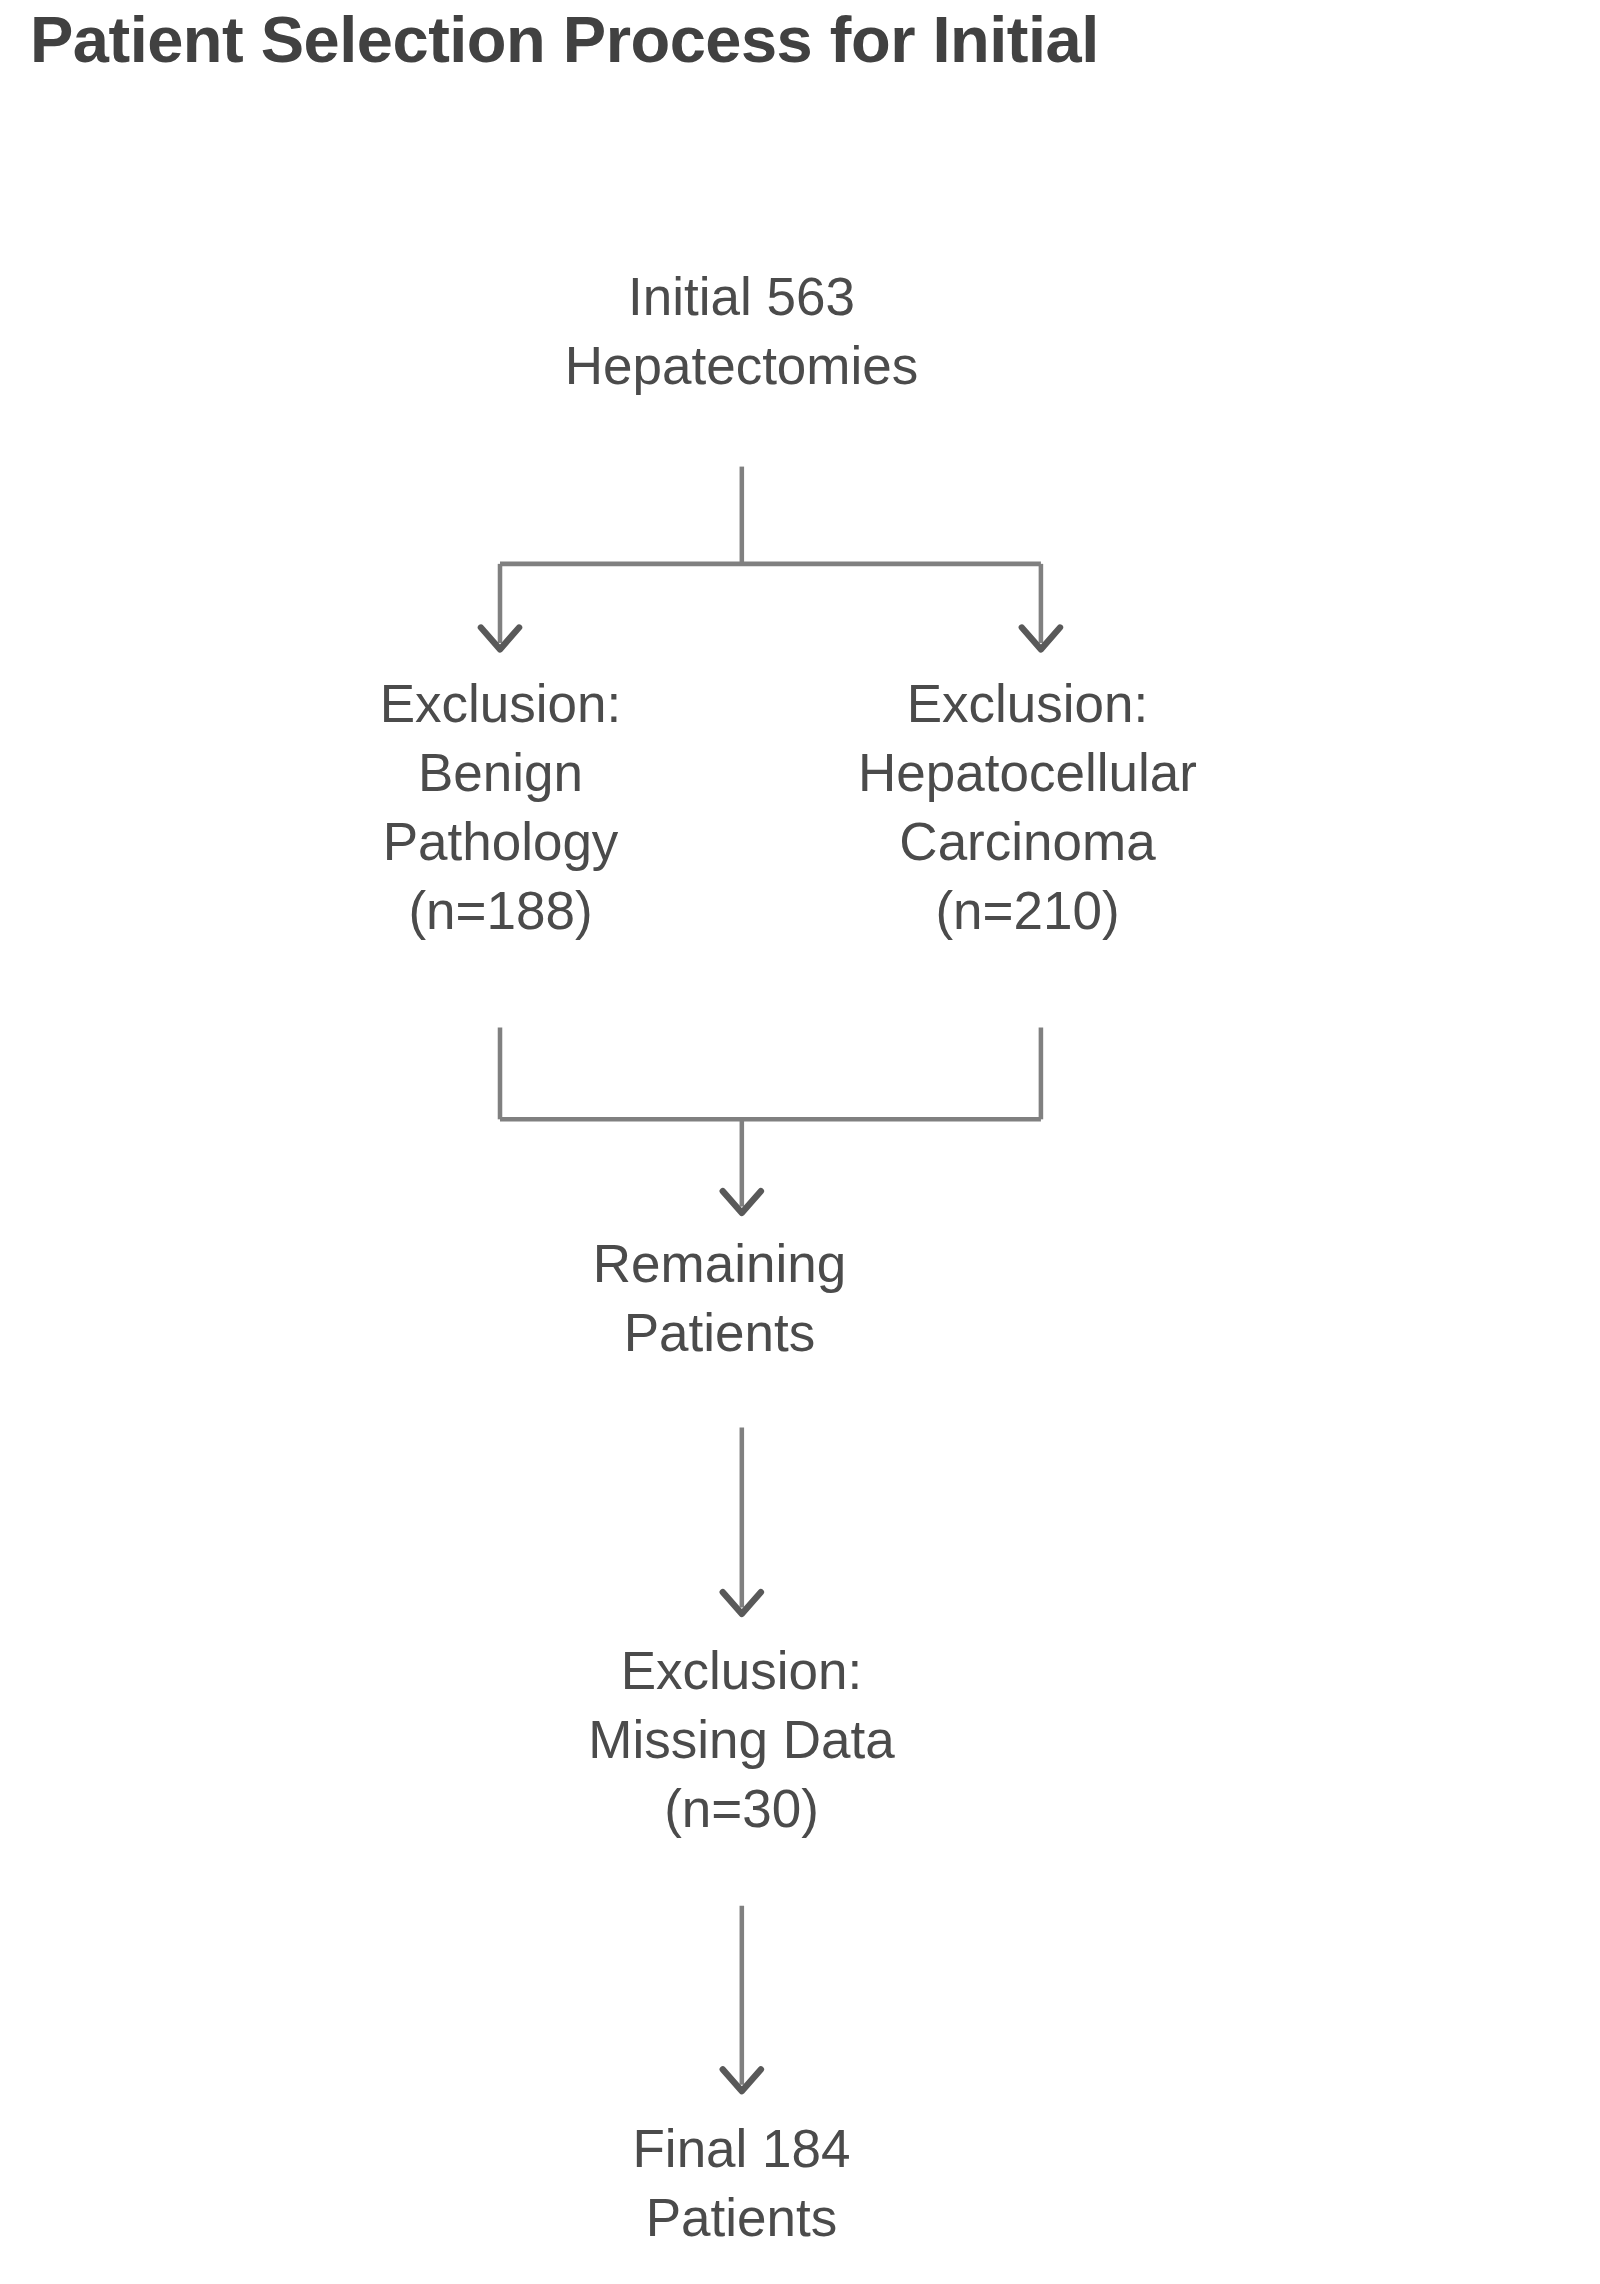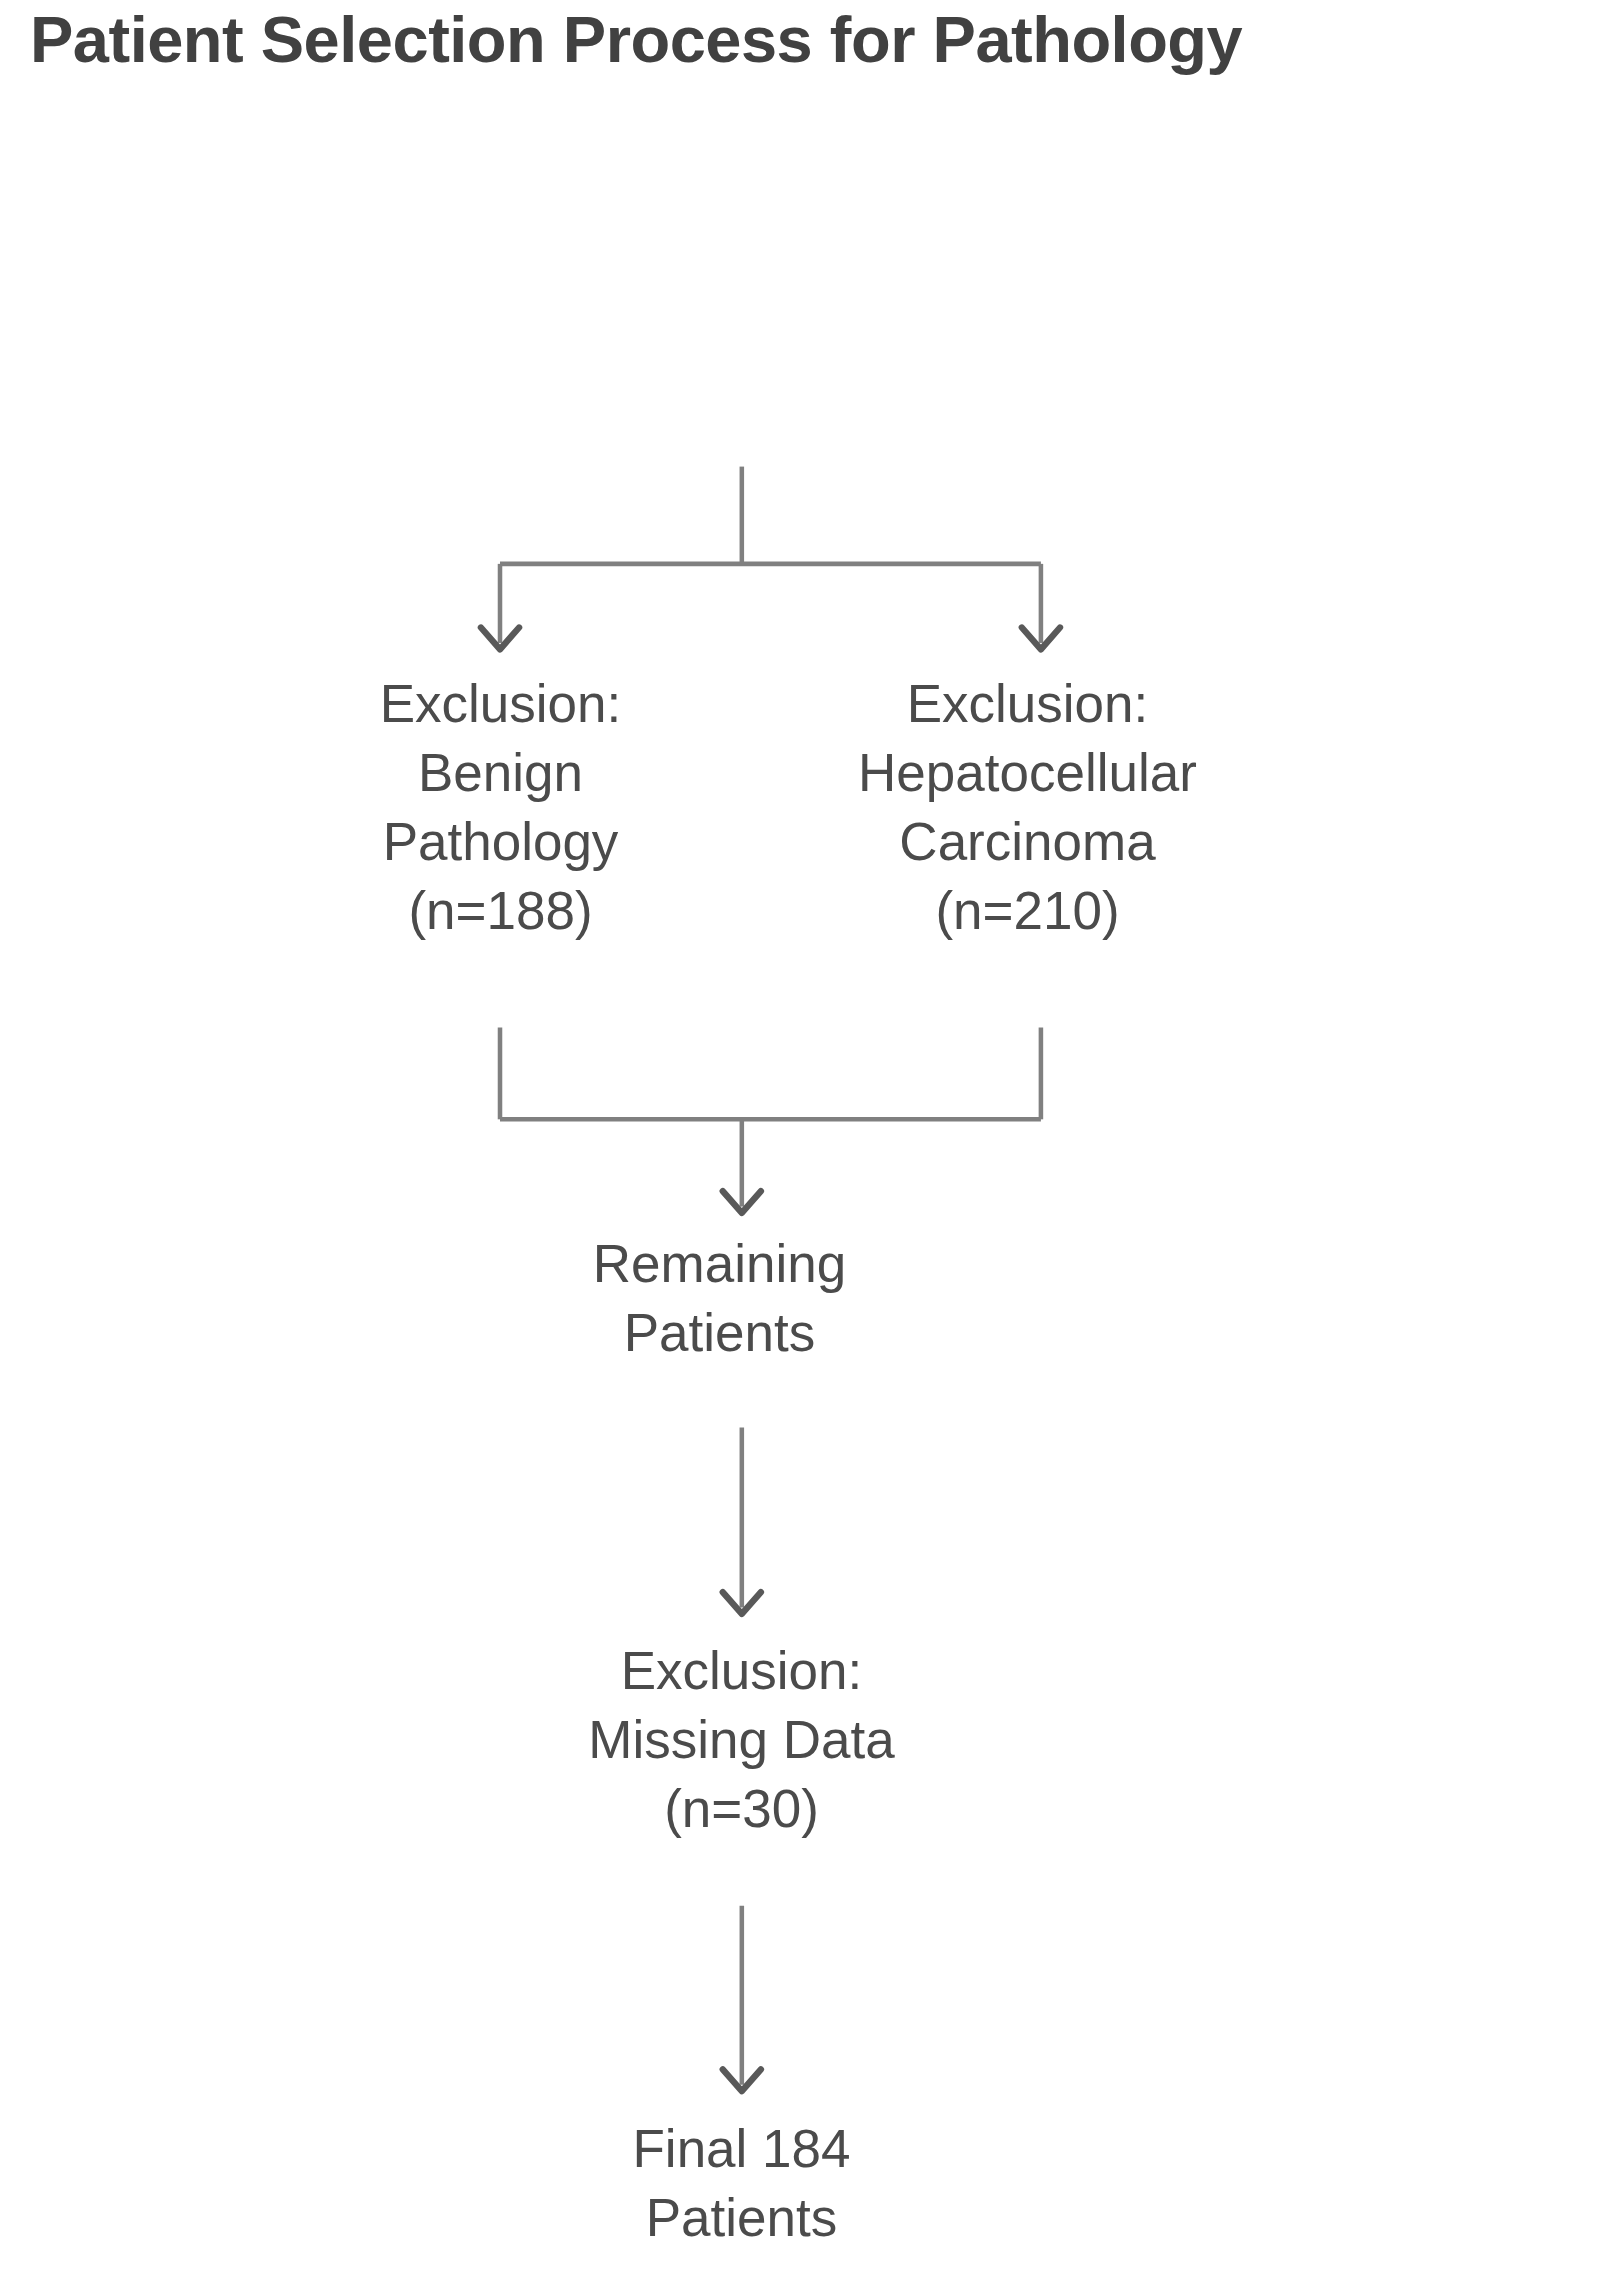--- a/index.html
+++ b/index.html
@@ -46,21 +46,21 @@
     width: 1600px;
     height: 2285px;
     pointer-events: none;
   }
 </style>
 </head>
 <body>
 
 <div id="page">
 
-  <div id="chart-title">Patient Selection Process for Pathology</div>
+  <div id="chart-title">Patient Selection Process for Initial</div>
 
   <svg id="connector-layer" viewBox="0 0 1760 2513">
     <g stroke="#808080" stroke-width="5" fill="none" stroke-linecap="butt" stroke-linejoin="miter">
 
       <path d="M 816 513 L 816 620"></path>
       <path d="M 550 620 L 1145 620"></path>
       <path d="M 550 620 L 550 707"></path>
       <path d="M 1145 620 L 1145 707"></path>
 
       <path d="M 550 1130 L 550 1231"></path>
@@ -75,20 +75,22 @@
 
     <g stroke="#595959" stroke-width="7" fill="none" stroke-linecap="round" stroke-linejoin="round">
       <polyline points="529,690 550,714 571,690"></polyline>
       <polyline points="1124,690 1145,714 1166,690"></polyline>
       <polyline points="795,1310 816,1334 837,1310"></polyline>
       <polyline points="795,1751 816,1775 837,1751"></polyline>
       <polyline points="795,2276 816,2300 837,2276"></polyline>
     </g>
   </svg>
 
+  <div class="flow-node" style="left:469px; top:262px; width:545px;">Initial 563
+Hepatectomies</div>
 
   <div class="flow-node" style="left:255px; top:669px; width:491px;">Exclusion:
 Benign
 Pathology
 (n=188)</div>
 
   <div class="flow-node" style="left:782px; top:669px; width:491px;">Exclusion:
 Hepatocellular
 Carcinoma
 (n=210)</div>

